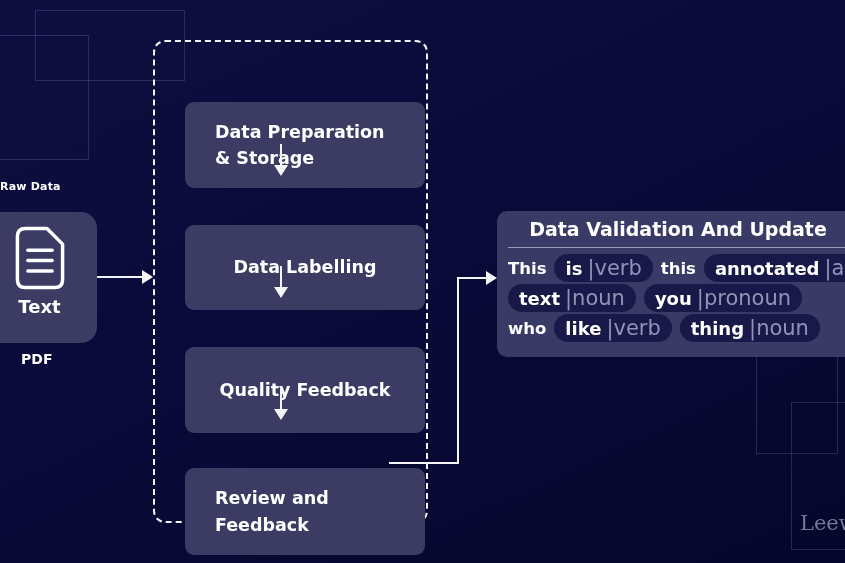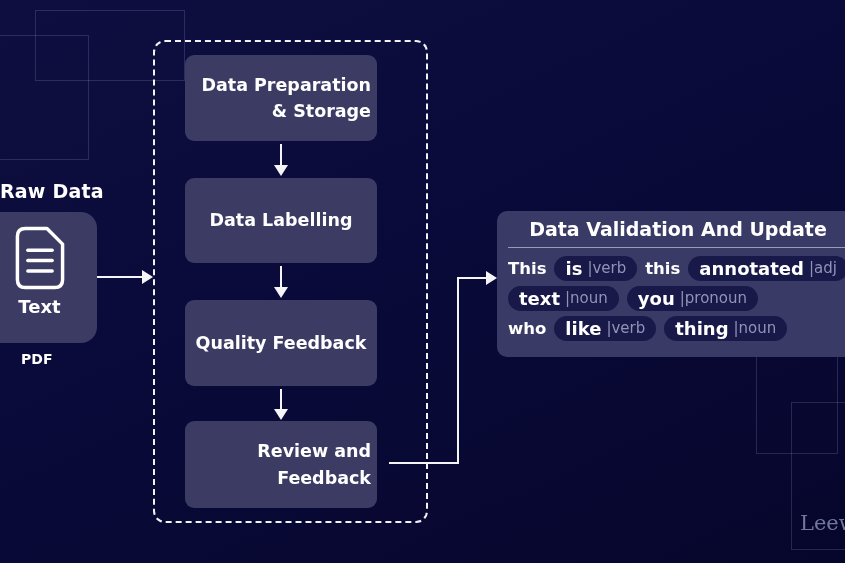--- a/index.html
+++ b/index.html
@@ -6,33 +6,33 @@
   body{
     width:845px;height:563px;overflow:hidden;position:relative;
     font-family:"DejaVu Sans","Liberation Sans",sans-serif;
     background:linear-gradient(155deg,#0e0e40 0%,#0a0a3a 45%,#06062c 100%);
     color:#fff;
   }
   .abs{position:absolute;}
   
   .deco{position:absolute;border:1px solid rgba(150,160,215,0.22);}
   
-  .raw-label{left:0px;top:180px;font-size:19px;font-weight:600;letter-spacing:.2px;}
+  .raw-label{left:0px;top:180px;font-size:11px;font-weight:600;letter-spacing:.2px;}
   .raw-box{left:-18px;top:212px;width:115px;height:131px;background:var(--node-fill);
     border-radius:16px;display:flex;flex-direction:column;align-items:center;
     justify-content:flex-start;padding-top:13px;box-sizing:border-box;}
   .raw-box .doc{width:58px;height:66px;}
   .raw-box .file-type{font-size:18px;font-weight:600;margin-top:5px;}
   .pdf-label{left:21px;top:351px;font-size:14px;font-weight:600;}
   
   .pipeline{left:153px;top:40px;width:275px;height:483px;
     border:2px dashed rgba(255,255,255,0.95);border-radius:12px;box-sizing:border-box;}
-  .node{left:185px;width:192px;background:var(--node-fill);border-radius:9px;
-    display:flex;align-items:center;justify-content:center;text-align:right;
-    font-size:17.5px;font-weight:600;line-height:1.5;box-sizing:border-box;}
+  .node{left:185px;width:240px;background:var(--node-fill);border-radius:9px;
+    display:flex;align-items:center;justify-content:center;text-align:left;
+    font-size:17.5px;font-weight:600;line-height:1.5;box-sizing:border-box;margin-top:47px;}
   .node span{display:inline-block;max-width:180px;}
   .n1{top:55px;height:86px;}
   .n2{top:178px;height:85px;}
   .n3{top:300px;height:86px;}
   .n4{top:421px;height:87px;}
   
   .h-line{position:absolute;height:2px;background:var(--line-color);}
   .v-line{position:absolute;width:2px;background:var(--line-color);}
   .head-right{position:absolute;width:0;height:0;border-top:7px solid transparent;
     border-bottom:7px solid transparent;border-left:11px solid var(--line-color);}
@@ -42,21 +42,21 @@
   .panel{left:497px;top:211px;width:362px;height:146px;background:var(--panel-fill);
     border-radius:10px;box-sizing:border-box;padding:7px 11px 0 11px;}
   .panel-title{text-align:center;font-size:19px;font-weight:600;padding-bottom:7px;
     border-bottom:1px solid rgba(215,218,238,0.6);}
   .ann-lines{padding-top:5px;}
   .ann-line{display:flex;align-items:center;gap:8px;height:30px;white-space:nowrap;}
   .ann-word{font-size:16.5px;font-weight:700;}
   .ann-pill{display:inline-flex;align-items:center;gap:5px;background:var(--pill-fill);
     border-radius:14px;padding:2px 11px;}
   .pill-word{font-size:18px;font-weight:700;color:#fff;}
-  .pill-tag{font-size:15px;font-weight:400;color:var(--tag-text);}
+  .pill-tag{font-size:21px;font-weight:400;color:var(--tag-text);}
   
   .watermark{left:800px;top:511px;font-family:"DejaVu Serif","Liberation Serif",serif;
     font-size:21px;color:#73779a;}
 </style>
 </head>
 <body>
 
 <div class="deco" style="left:35px;top:10px;width:148px;height:69px;"></div>
 <div class="deco" style="left:-40px;top:35px;width:127px;height:123px;"></div>
 <div class="deco" style="left:756px;top:350px;width:80px;height:102px;"></div>

